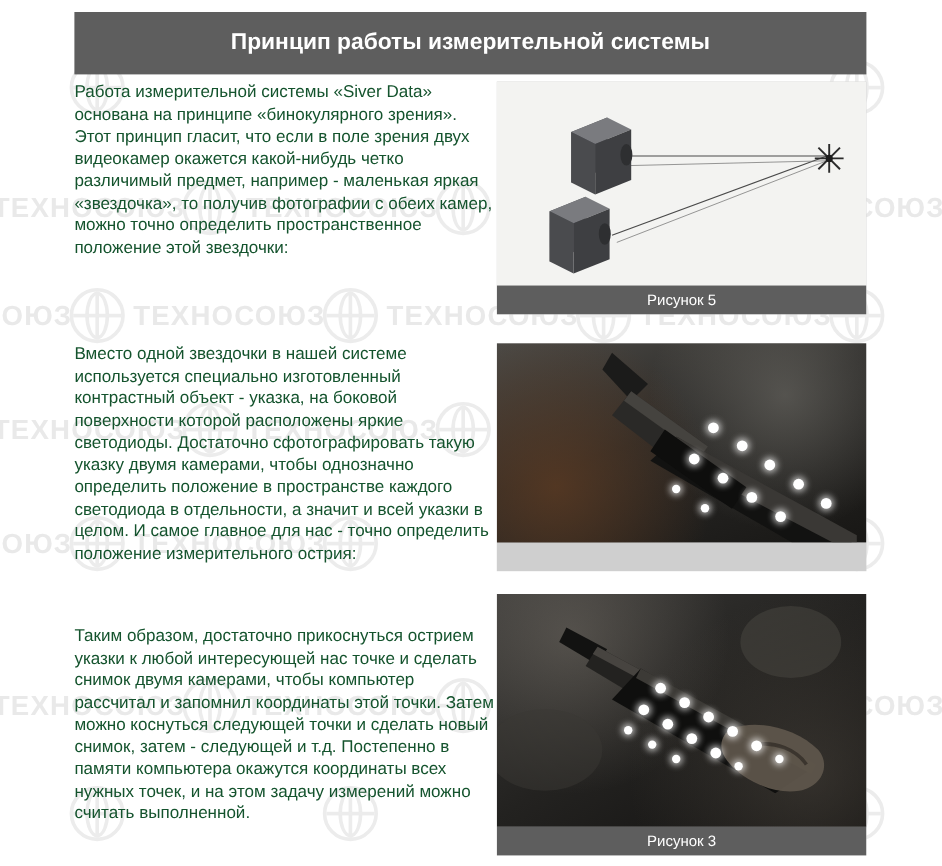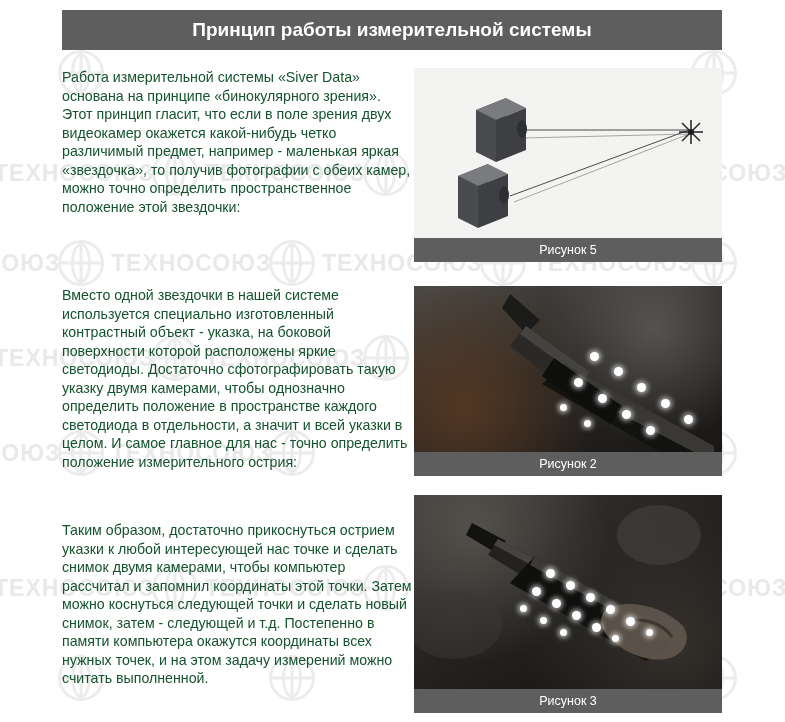--- a/index.html
+++ b/index.html
@@ -79,21 +79,21 @@
     z-index: 2;
     width: 785px;
     height: 722px;
   }
 
   .title-bar {
     position: absolute;
     left: 62px;
     top: 10px;
     width: 660px;
-    height: 40px;
+    height: 52px;
     background: #5e5e5e;
     display: flex;
     align-items: center;
     justify-content: center;
   }
   .title-bar .title-text {
     color: #ffffff;
     font-size: 19px;
     font-weight: bold;
   }
@@ -338,21 +338,20 @@
       <div class="led" style="left:223px; top:97px;"></div>
       <div class="led" style="left:247px; top:113px;"></div>
       <div class="led" style="left:270px; top:129px;"></div>
       <div class="led" style="left:160px; top:92px;"></div>
       <div class="led" style="left:184px; top:108px;"></div>
       <div class="led" style="left:208px; top:124px;"></div>
       <div class="led" style="left:232px; top:140px;"></div>
       <div class="led small" style="left:146px; top:118px;"></div>
       <div class="led small" style="left:170px; top:134px;"></div>
     </div>
-    <div class="fig-caption">Рисунок 2</div>
   </div>
 
   <div class="figure" id="fig3">
     <div class="fig-art">
       <svg width="308" height="166" viewBox="0 0 308 166" style="position:absolute;left:0;top:0;">
 
         <ellipse cx="245" cy="40" rx="42" ry="30" fill="#4a4742" opacity="0.5"></ellipse>
         <ellipse cx="40" cy="130" rx="48" ry="34" fill="#3a3733" opacity="0.5"></ellipse>
 
         <polygon points="58,28 92,46 82,58 52,40" fill="#121211"></polygon>

